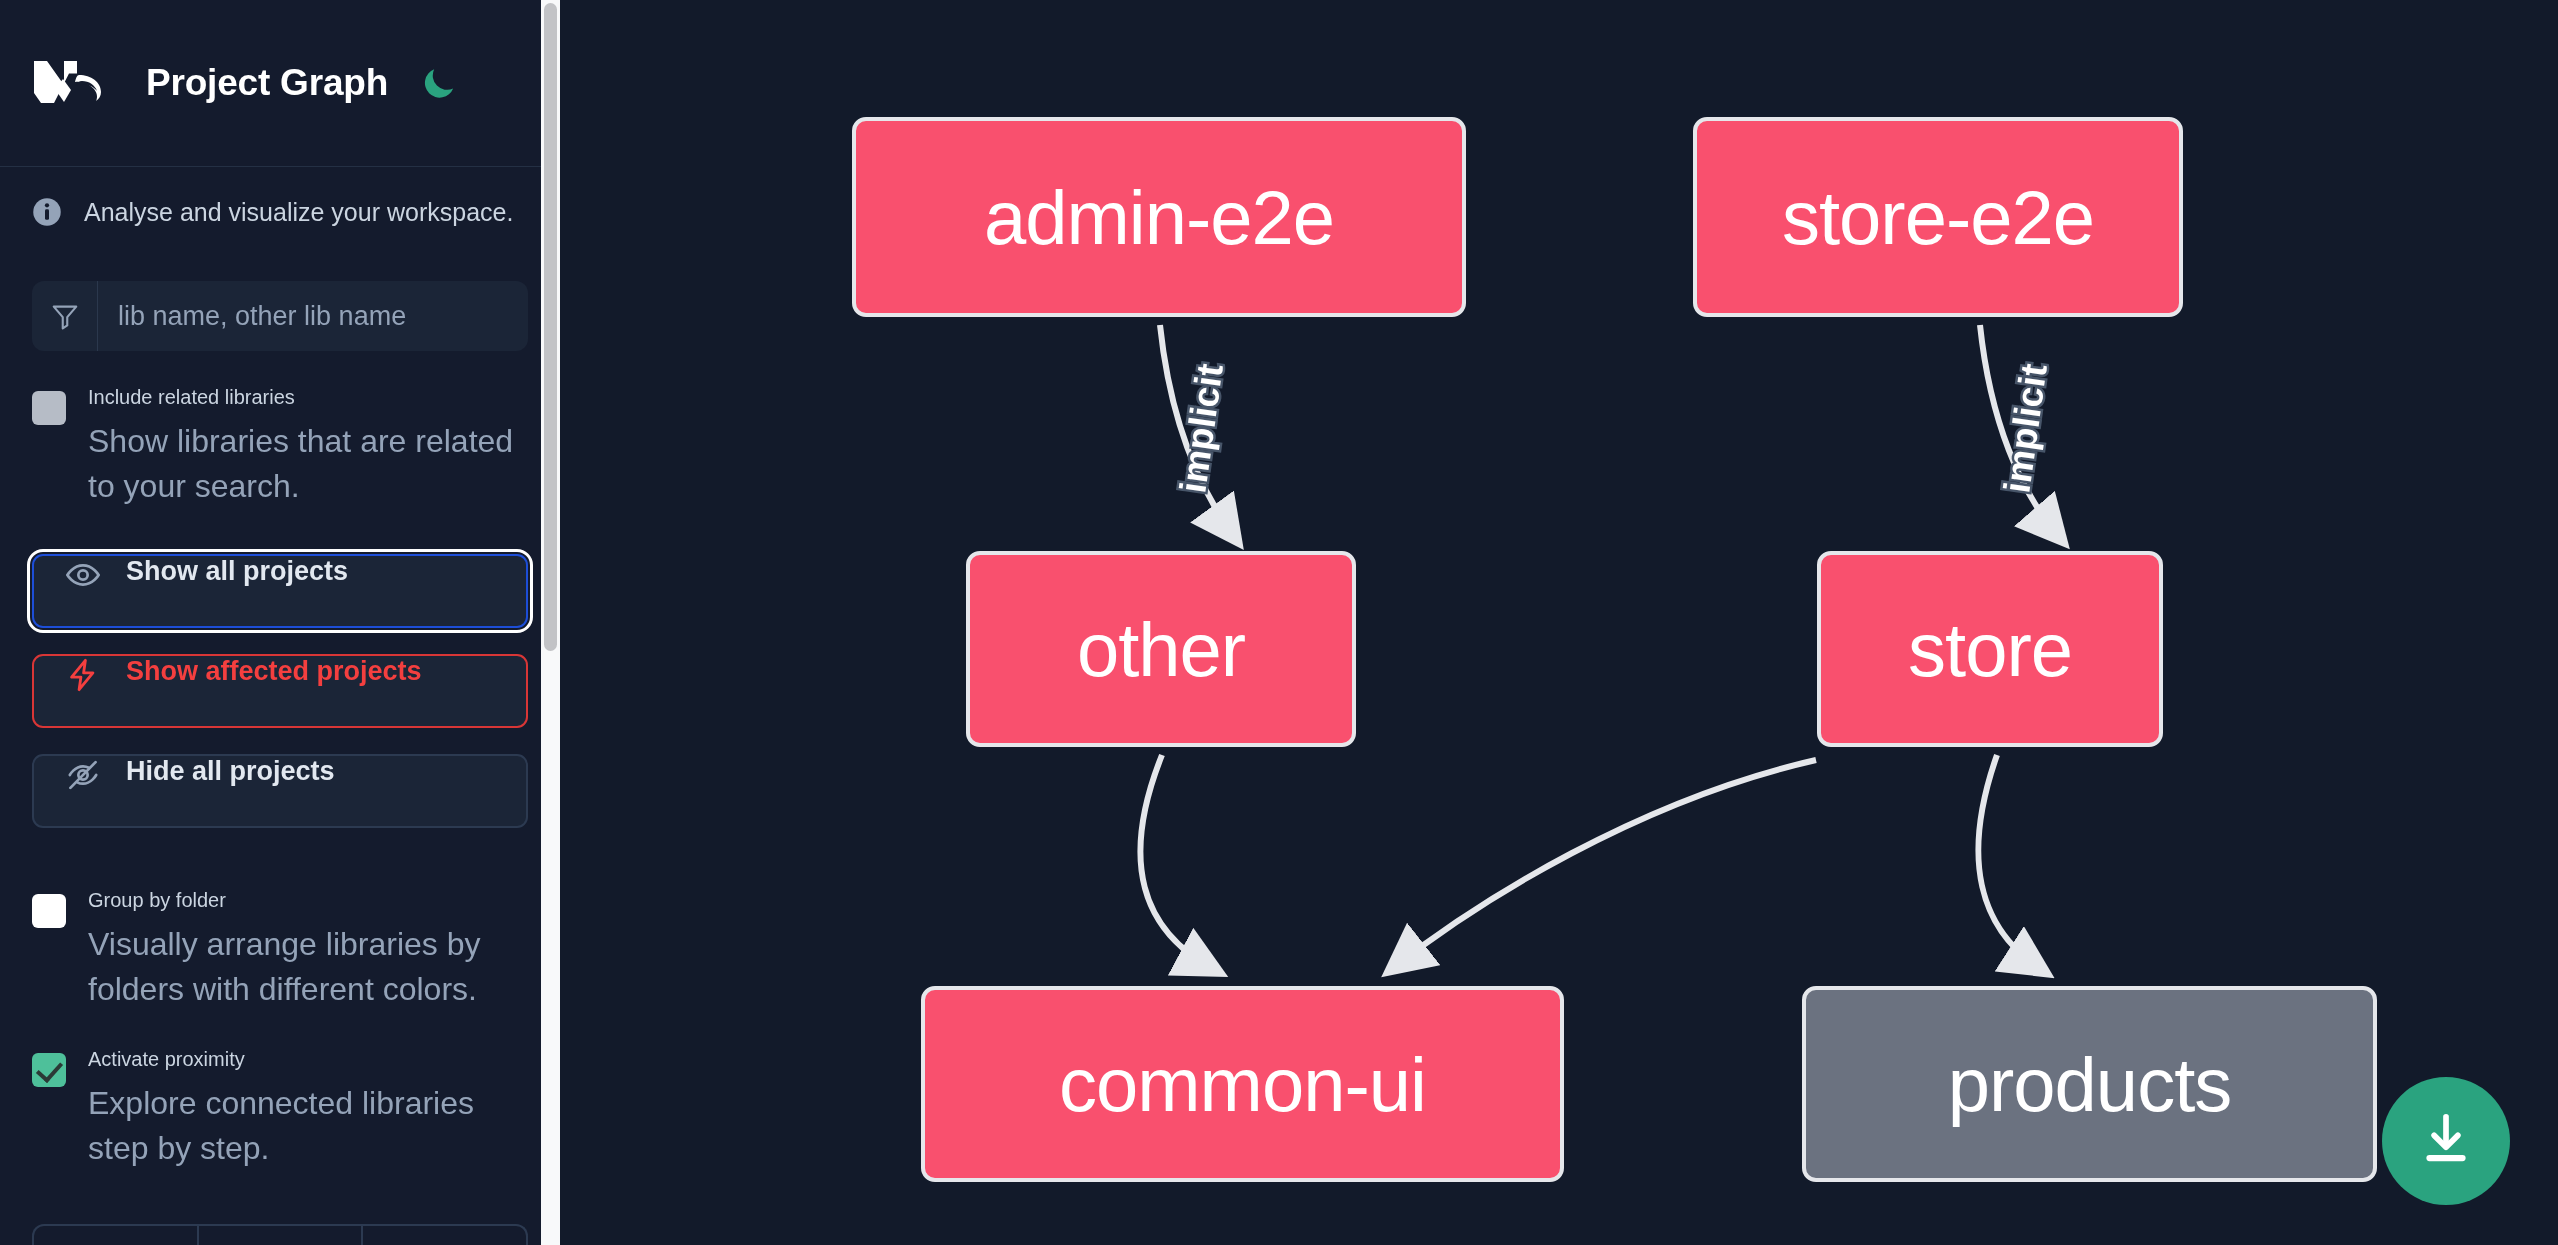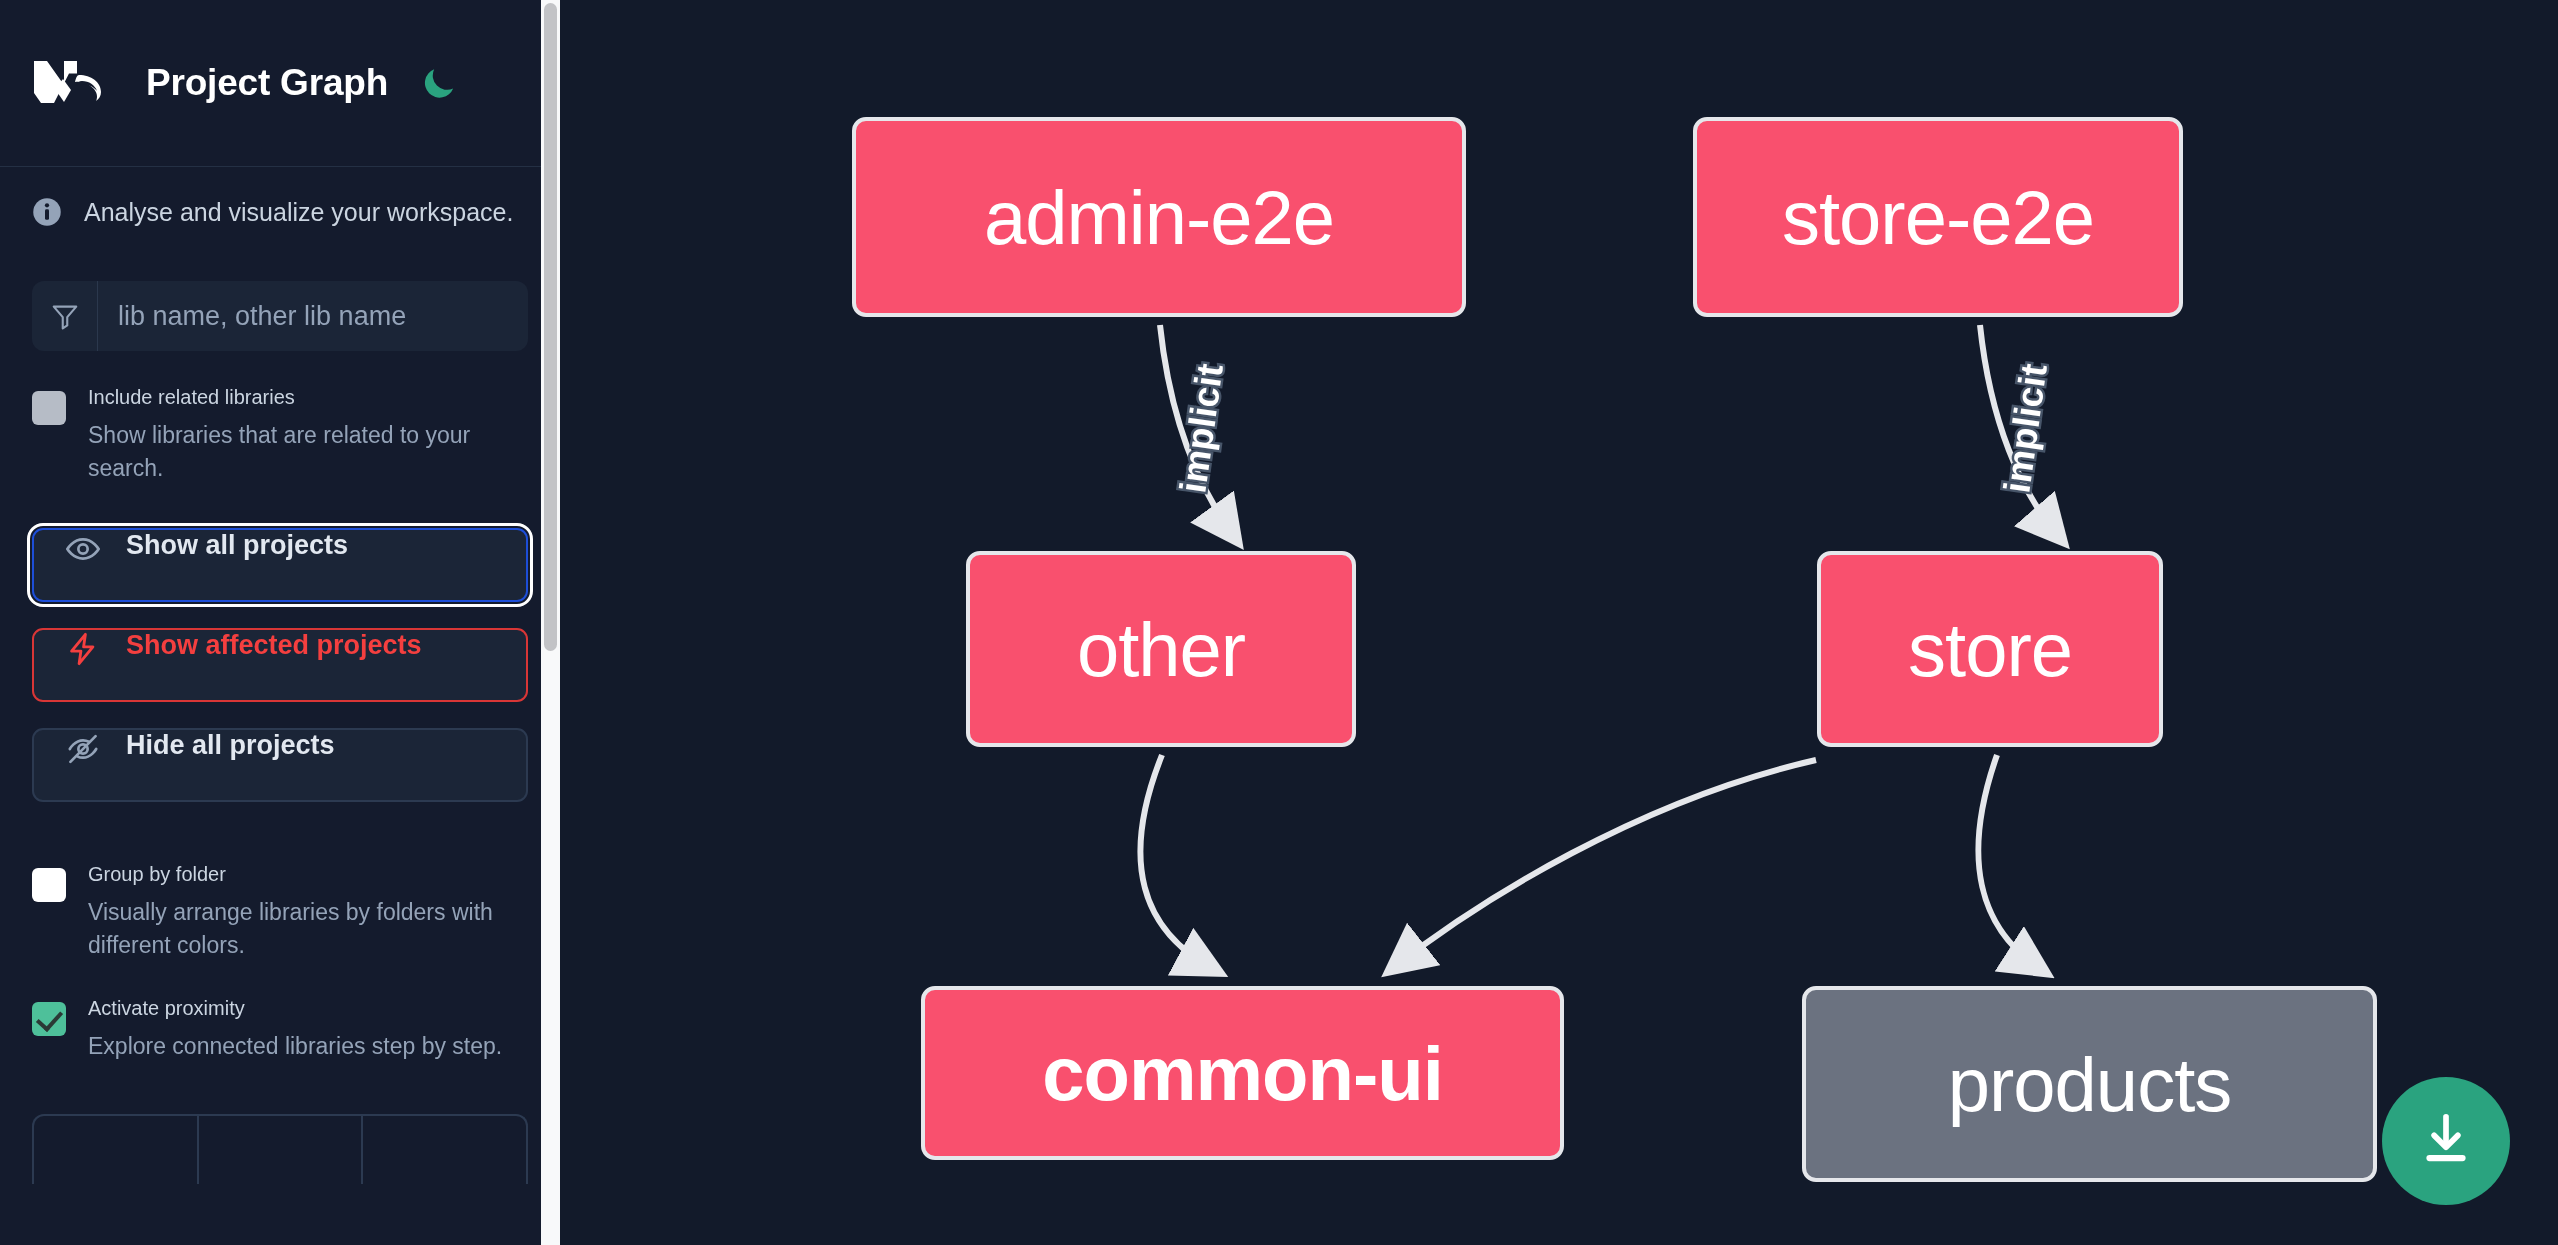--- a/index.html
+++ b/index.html
@@ -105,21 +105,21 @@
   }
   .check-texts { margin-left: 22px; flex: 1 1 auto; }
   .check-label {
     color: #cbd5e1;
     font-size: 20px;
     font-weight: 400;
     line-height: 1.0;
   }
   .check-desc {
     color: #94a3b8;
-    font-size: 23px;
+    font-size: 32px;
     line-height: 1.42;
     margin-top: 11px;
     max-width: 430px;
   }
 
   .btn-stack { padding: 44px 32px 0 32px; }
   .gbtn {
     height: 74px;
     width: 100%;
     border-radius: 11px;
@@ -353,21 +353,21 @@
     </div>
     <div class="node pink" style="left:1133px; top:117px; width:490px; height:200px;">
       <span>store-e2e</span>
     </div>
     <div class="node pink" style="left:406px; top:551px; width:390px; height:196px;">
       <span>other</span>
     </div>
     <div class="node pink" style="left:1257px; top:551px; width:346px; height:196px;">
       <span>store</span>
     </div>
-    <div class="node pink" style="left:361px; top:986px; width:643px; height:174px;font-weight:bold;">
+    <div class="node pink" style="left:361px; top:986px; width:643px; height:196px;">
       <span>common-ui</span>
     </div>
     <div class="node slate" style="left:1242px; top:986px; width:575px; height:196px;">
       <span>products</span>
     </div>
 
     <div class="fab">
       <span>
         <svg viewBox="0 0 24 24" width="62" height="62" aria-hidden="true">
           <line x1="12" y1="3.4" x2="12" y2="14.6" stroke="#ffffff" stroke-width="2.2" stroke-linecap="round"></line>

